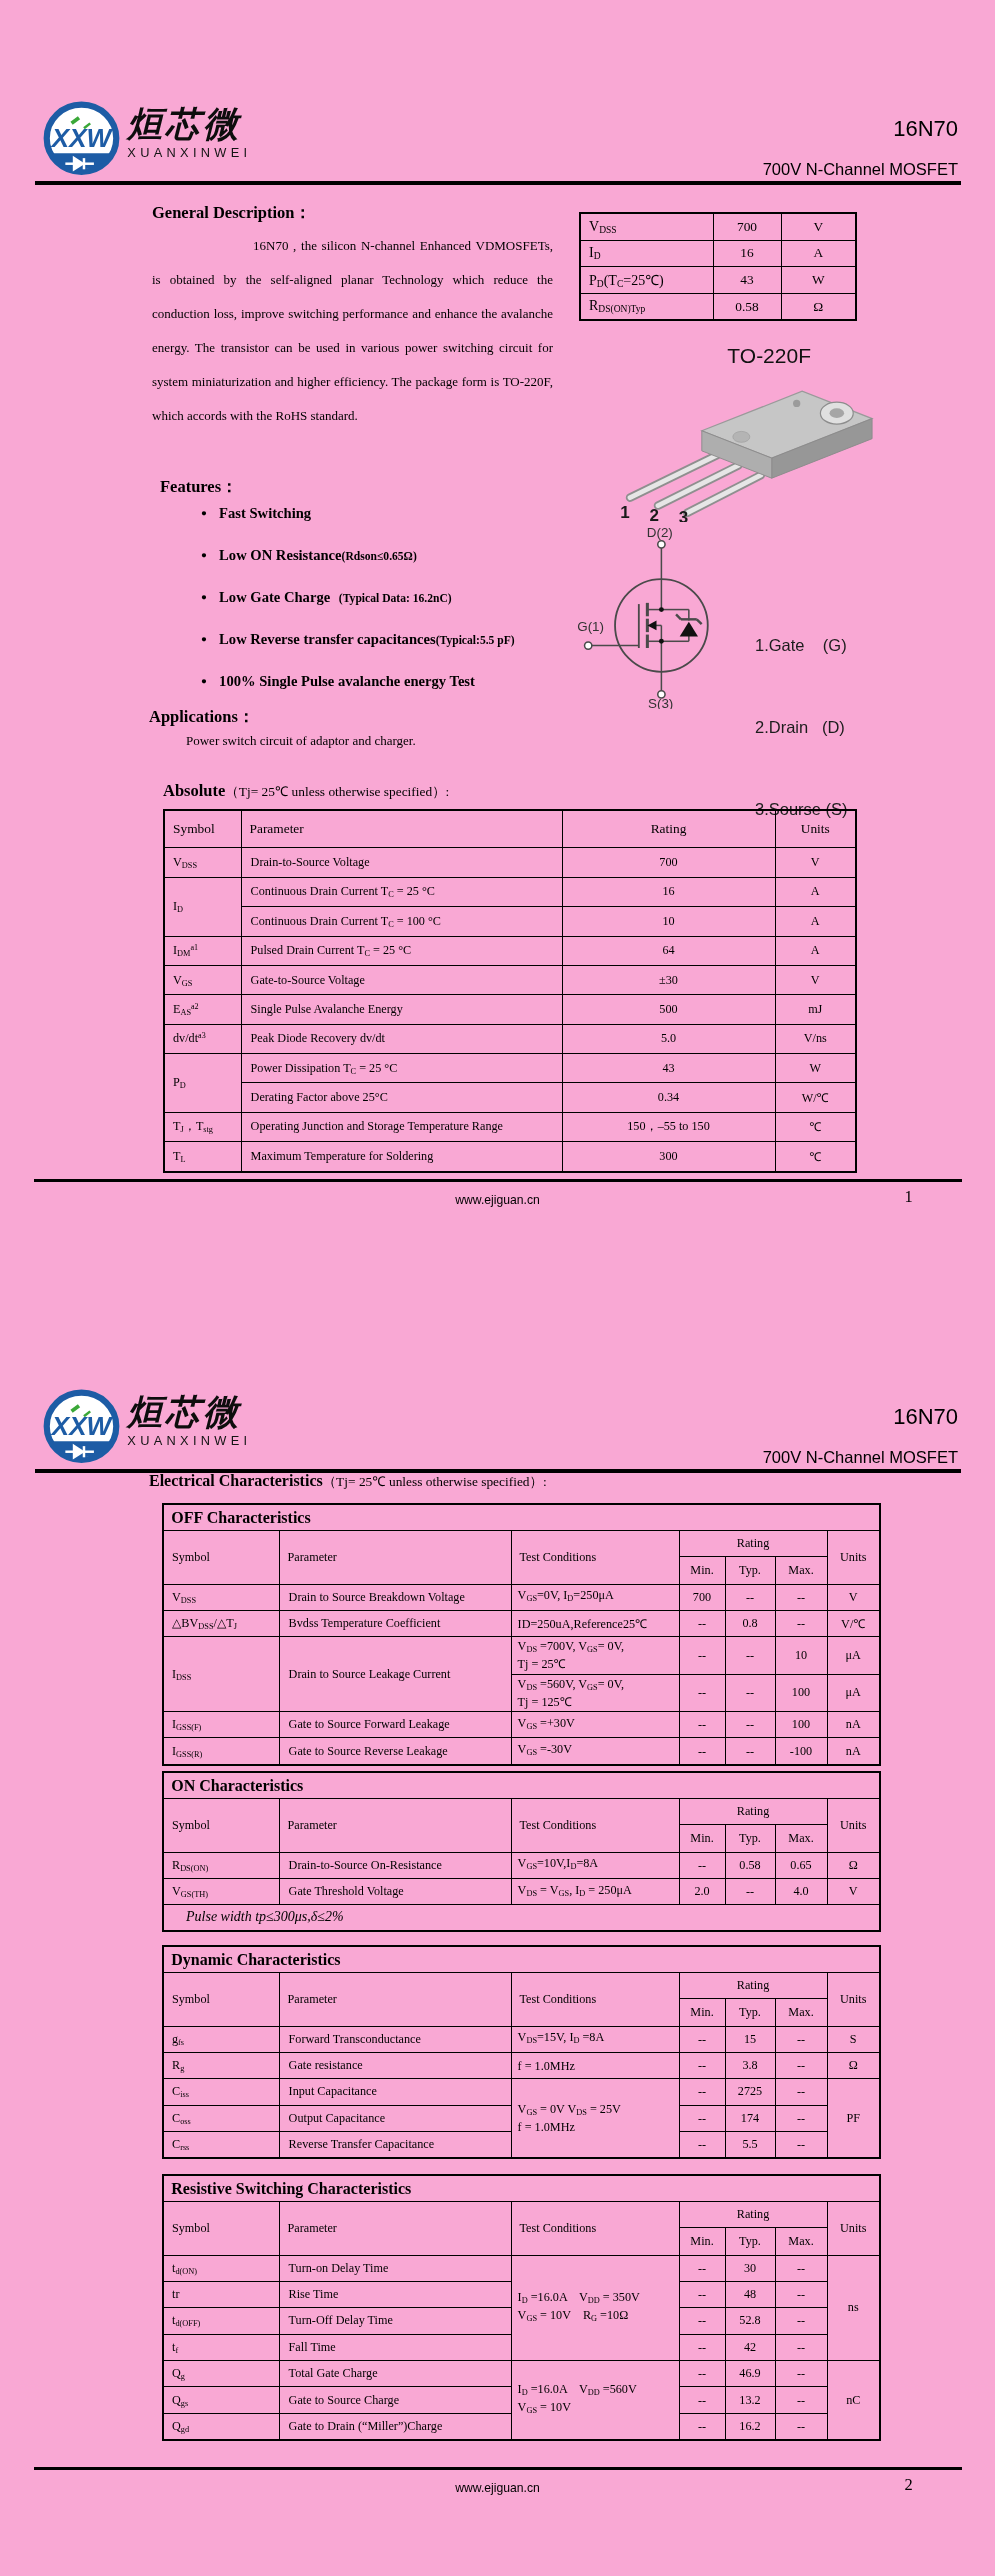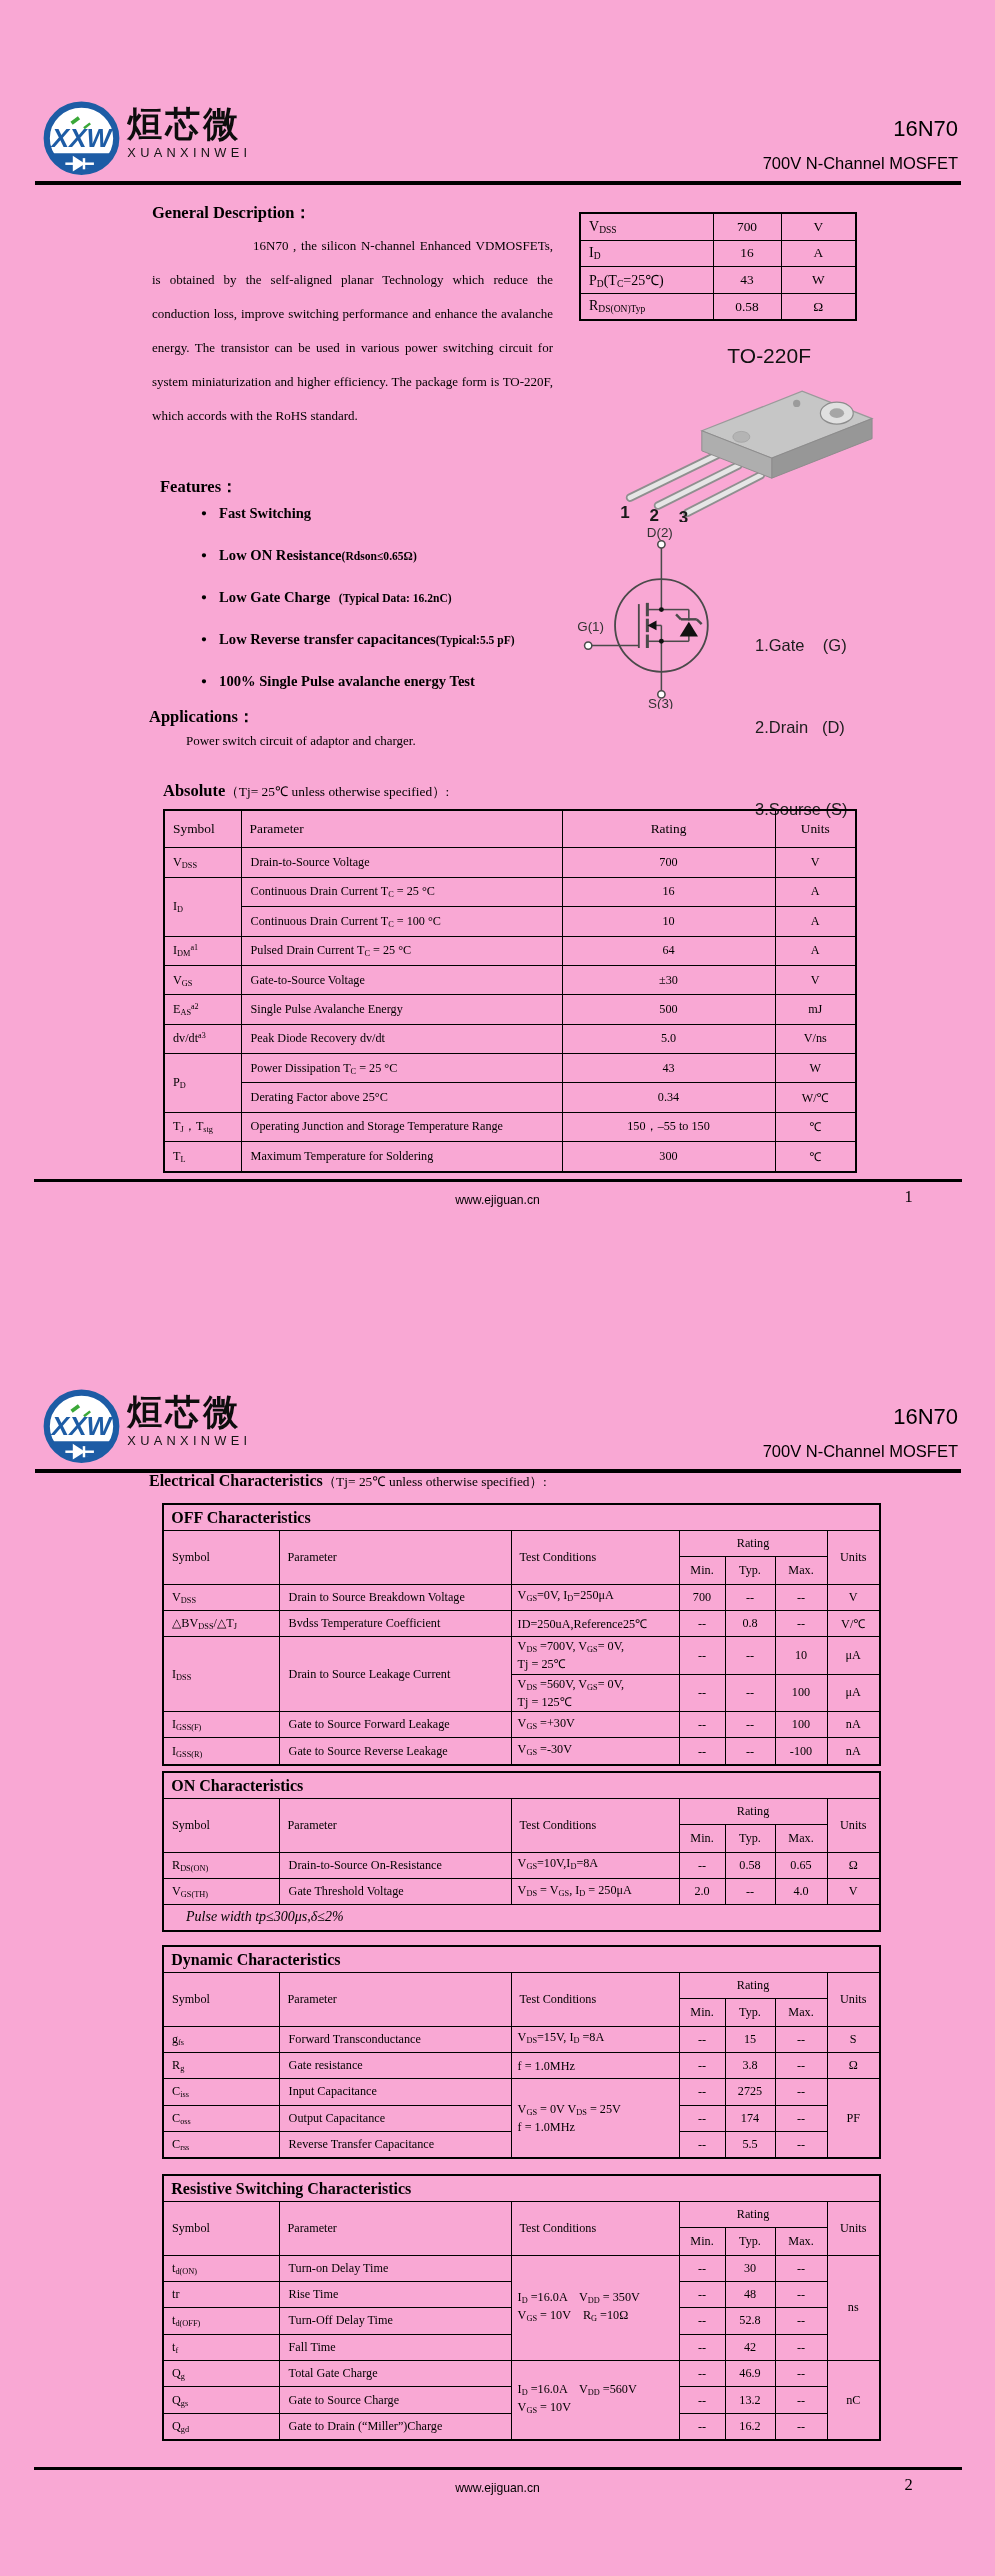--- a/index.html
+++ b/index.html
@@ -10,26 +10,26 @@
   .abs{position:absolute;}
   .sans{font-family:"Liberation Sans",sans-serif;}
   sub{font-size:68%;vertical-align:-0.25em;}
   sup{font-size:66%;vertical-align:0.55em;}
   
   .hdr-rule{left:35px;top:181px;width:926px;height:3.7px;background:#000;}
   .logo-wrap{left:43px;top:101px;display:flex;align-items:flex-start;}
   .logo{width:77px;height:77px;}
   .brand{margin-left:7.3px;padding-top:3.7px;}
   .brand-cn{font-family:"Liberation Sans",sans-serif;font-weight:bold;font-size:35px;
-            letter-spacing:3px;line-height:37px;color:#0d0d0d;}
+            letter-spacing:3px;line-height:37px;color:#0d0d0d;font-style:italic;}
   .brand-en{font-family:"Liberation Sans",sans-serif;font-size:12.8px;letter-spacing:4.3px;
             margin-top:3px;color:#141414;}
   .part{right:37px;top:117px;text-align:right;}
   .part-no{font-size:22px;line-height:24.4px;}
-  .part-sub{font-size:16.5px;margin-top:13px;}
+  .part-sub{font-size:16.5px;margin-top:19px;}
   
   .ftr-rule{left:34px;top:1179px;width:928px;height:3px;background:#000;}
   .ftr-site{left:0;top:1193px;width:995px;text-align:center;font-size:12.2px;}
   .ftr-page{left:890px;top:1187px;width:37px;text-align:center;font-size:16.5px;}
   
   .sec-h{font-size:16.5px;font-weight:bold;}
   #gd-p{left:152px;top:229px;width:401px;font-size:13px;line-height:34px;
         text-align:justify;text-indent:101px;}
   .features{left:201px;top:504px;}
   .feat-item{margin-bottom:22.6px;font-weight:bold;font-size:14.6px;line-height:17.7px;white-space:pre;}

